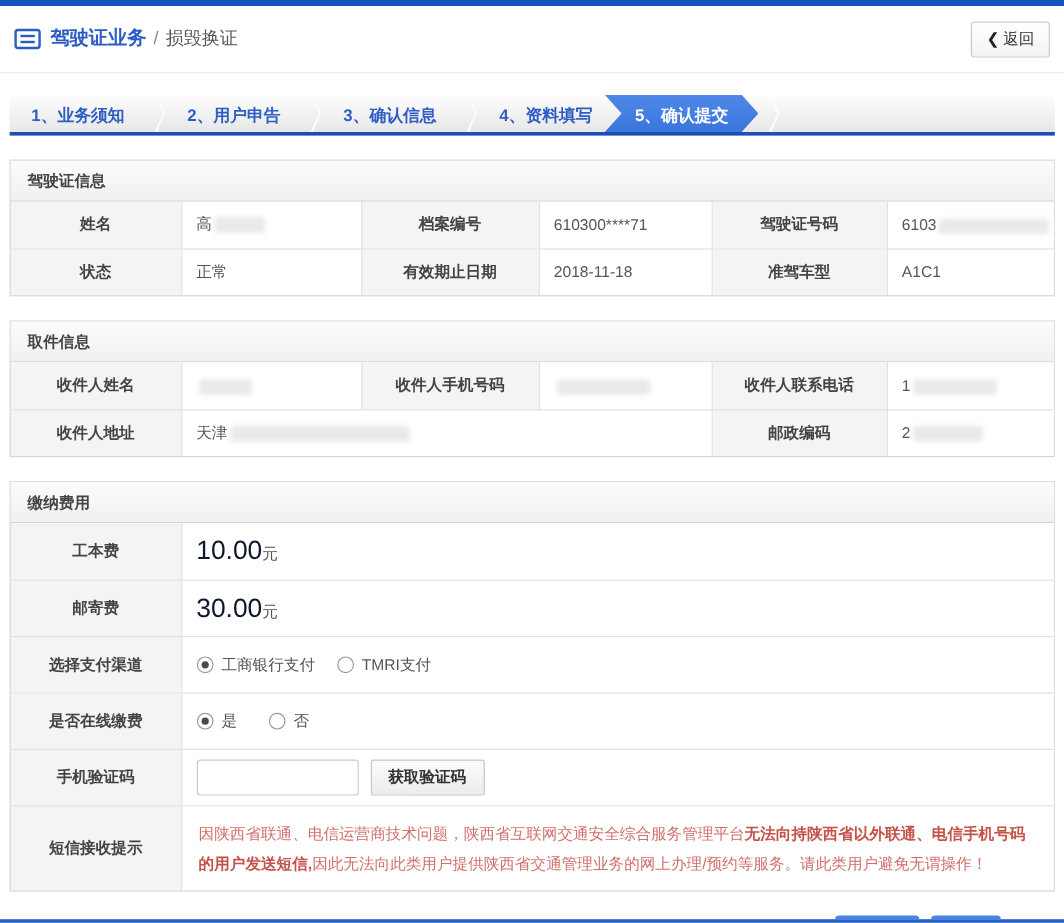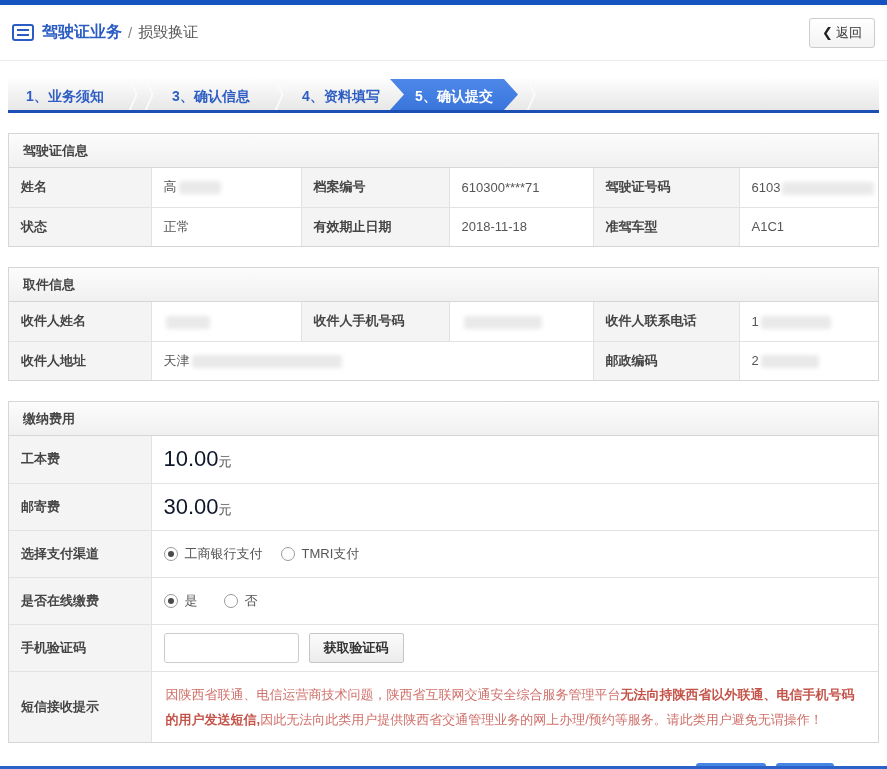--- a/index.html
+++ b/index.html
@@ -64,21 +64,21 @@
     background:linear-gradient(#fcfcfc,#f0f0f0); border-bottom:1px solid #d6d6d6;
     font-size:13px; font-weight:bold; color:#444;
   }
   table { width:100%; border-collapse:collapse; table-layout:fixed; }
   td { border:1px solid #e2e2e2; font-size:13px; height:39px; padding:4px 12px;
        vertical-align:middle; overflow:hidden; white-space:nowrap; }
   table tr td:first-child { border-left:none; }
   table tr td:last-child { border-right:none; }
   table tr:first-child td { border-top:none; }
   table tr:last-child td { border-bottom:none; }
-  td.lbl { background:#f4f4f4; text-align:left; font-weight:bold; color:#444; }
+  td.lbl { background:#f4f4f4; text-align:center; font-weight:bold; color:#444; }
   td.val { background:#fff; text-align:left; color:#555; }
   .mask { display:inline-block; height:13px; border-radius:3px; background:#e9e9e9;
     filter:blur(2px); vertical-align:middle; margin-left:2px; }
 
   
   .fee-num { color:#0f172a; font-weight:normal; font-size:22px; }
   .fee-unit { color:#555; font-size:13px; }
   .tall td { height:47px; }
 
   
@@ -120,20 +120,21 @@
   <span class="subtitle-sep">/</span>
   <span class="page-subtitle">损毁换证</span>
   <span class="spacer"></span>
   <button class="back-btn"><span class="chev">❮</span><span>返回</span></button>
 </div>
 
 <div class="steps-wrap">
   <div class="steps">
     <div class="step">1、业务须知</div>
     <div class="sep"></div>
+    <div class="step">2、用户申告</div>
     <div class="sep"></div>
     <div class="step">3、确认信息</div>
     <div class="sep"></div>
     <div class="step">4、资料填写</div>
     <div class="step active">5、确认提交</div>
     <div class="sep"></div>
     <div class="filler"></div>
   </div>
 </div>
 

